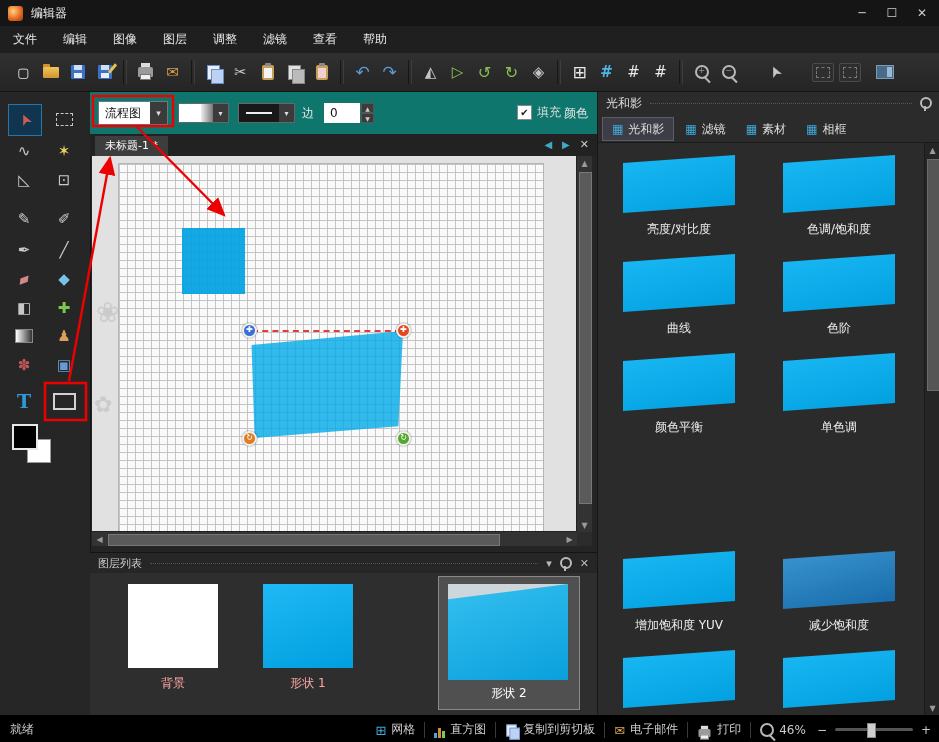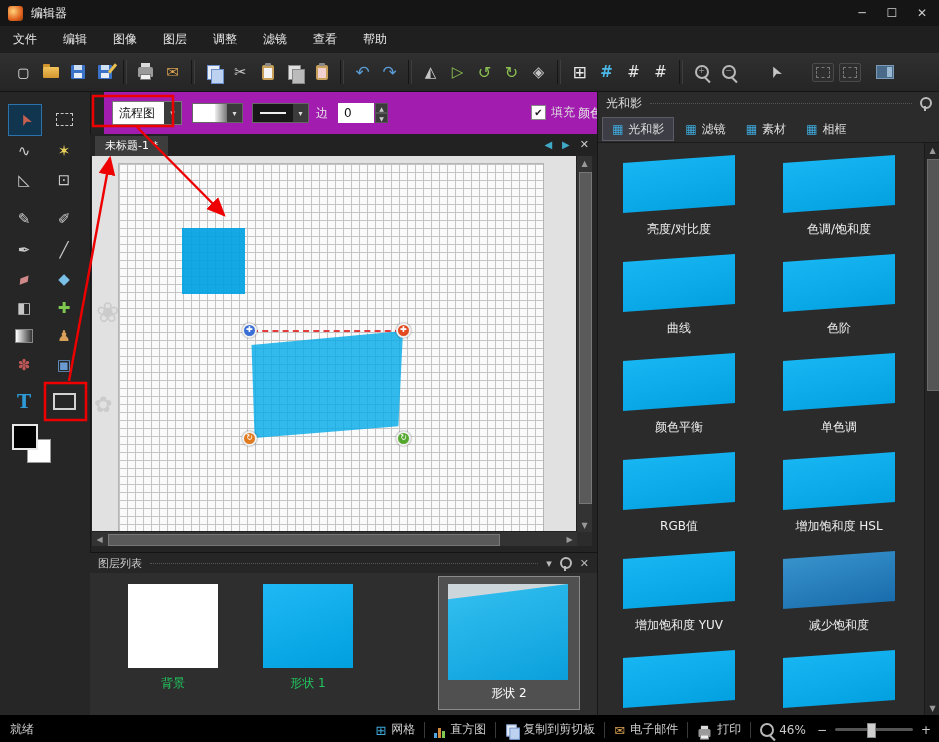--- a/index.html
+++ b/index.html
@@ -53,21 +53,21 @@
   .ic-hist{display:flex;align-items:flex-end;gap:1px;height:11px}
   .ic-hist i{display:block;width:3px}
   
   #tools{position:absolute;left:0;top:92px;width:90px;height:623px;background:#262626;border-right:1px solid #151515}
   .tool{position:absolute;width:32px;height:30px;display:flex;align-items:center;justify-content:center;font-size:15px;color:#c8c8c8}
   .tool.active{background:#12354f;border:1px solid #2d72a8}
   .ttool{font-family:"DejaVu Serif","Liberation Serif",serif;font-size:19px;font-weight:bold;color:#2e9bd6}
   #swatch-black{position:absolute;left:12px;top:332px;width:22px;height:22px;background:#000;border:2px solid #e8e8e8;z-index:2}
   #swatch-white{position:absolute;left:27px;top:347px;width:22px;height:22px;background:#fff;border:1px solid #999}
   
-  #optionsbar{position:absolute;left:104px;top:92px;width:507px;height:42px;background:#a21caf;border-bottom:1px solid #141414}
+  #optionsbar{position:absolute;left:90px;top:92px;width:507px;height:42px;background:#0f766e;border-bottom:1px solid #141414}
   #shape-dd{position:absolute;left:8px;top:9px;width:70px;height:24px;background:#fff;border:1px solid #777;display:flex;box-sizing:border-box}
   #shape-dd .txt{flex:1;color:#111;line-height:22px;padding-left:6px}
   #shape-dd .btn{width:17px;background:#3b3b3b;color:#ddd;display:flex;align-items:center;justify-content:center;font-size:9px}
   #shape-dd .btn::after{content:"▾"}
   .mini-dd{position:absolute;top:11px;height:20px;display:flex;border:1px solid #666;box-sizing:border-box}
   .mini-dd .sw-white{width:22px;background:#fff}
   .mini-dd .sw-grad{width:12px;background:linear-gradient(90deg,#eee,#777)}
   .mini-dd .sw-line{width:40px;background:#181818;display:flex;align-items:center;justify-content:center}
   .mini-dd .sw-line i{display:block;width:26px;height:2px;background:#eee}
   .mini-dd .btn{width:15px;background:#3b3b3b;color:#ddd;display:flex;align-items:center;justify-content:center;font-size:8px}
@@ -109,21 +109,21 @@
   #hthumb{position:absolute;left:16px;top:2px;height:10px;width:390px;background:#5a5a5a;border:1px solid #777}
   #scorner{position:absolute;right:0;bottom:0;width:15px;height:14px;background:#2c2c2c}
   
   #layers{position:absolute;left:90px;top:552px;width:507px;height:163px;background:#2e2e2e;border-top:1px solid #141414}
   #layers-header{height:20px;background:#262626;display:flex;align-items:center;padding:0 8px;color:#ccc;font-size:11px;gap:8px}
   .grip{flex:1;border-bottom:1px dotted #555;height:0}
   .ph-ic{color:#bbb;font-size:11px}
   .ic-collapse::after{content:"▾"}
   .ic-close::after{content:"✕"}
   .layer-thumb{position:absolute}
-  .layer-label{position:absolute;width:100px;text-align:center;color:#22c55e}
+  .layer-label{position:absolute;width:100px;text-align:center;color:#fca5a5}
   #layer3-box{position:absolute;left:348px;top:23px;width:140px;height:132px;background:#505050;border:1px solid #8a8a8a}
   #layer3-thumb{position:absolute;left:9px;top:7px;width:120px;height:96px;background:#ccd6db;overflow:hidden}
   #layer3-thumb::before{content:"";position:absolute;left:0;top:0;right:0;bottom:0;background:linear-gradient(160deg,#35c0f0,#0aa0dc);clip-path:polygon(0 16%,100% 0,100% 100%,0 100%)}
   
   #rightpanel{position:absolute;left:597px;top:92px;width:342px;height:623px;background:#2b2b2b;border-left:1px solid #161616}
   #rp-header{height:22px;display:flex;align-items:center;padding:0 8px;color:#ddd;gap:8px}
   #rp-tabs{position:absolute;left:4px;top:25px;height:24px;display:flex;gap:2px}
   .rp-tab{display:flex;align-items:center;gap:5px;padding:0 9px;height:24px;color:#ddd;font-size:12px;box-sizing:border-box}
   .rp-tab::before{content:"▦";color:#3fa9dc;font-size:12px}
   .rp-tab.active{background:#3d3d46;border:1px solid #5c5c68}
@@ -427,28 +427,20 @@
         <div class="plabel">色阶</div>
       </div>
     <div class="preset" style="left:2px;top:261px">
         <div class="pthumb"></div>
         <div class="plabel">颜色平衡</div>
       </div>
     <div class="preset" style="left:162px;top:261px">
         <div class="pthumb"></div>
         <div class="plabel">单色调</div>
       </div>
-    <div class="preset" style="left:2px;top:360px">
-        <div class="pthumb"></div>
-        <div class="plabel">RGB值</div>
-      </div>
-    <div class="preset" style="left:162px;top:360px">
-        <div class="pthumb"></div>
-        <div class="plabel">增加饱和度 HSL</div>
-      </div>
     <div class="preset" style="left:2px;top:459px">
         <div class="pthumb"></div>
         <div class="plabel">增加饱和度 YUV</div>
       </div>
     <div class="preset" style="left:162px;top:459px">
         <div class="pthumb desat"></div>
         <div class="plabel">减少饱和度</div>
       </div>
     <div class="preset" style="left:2px;top:558px">
         <div class="pthumb"></div>

